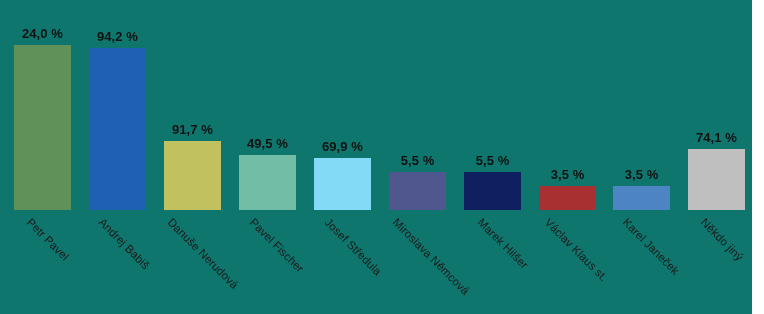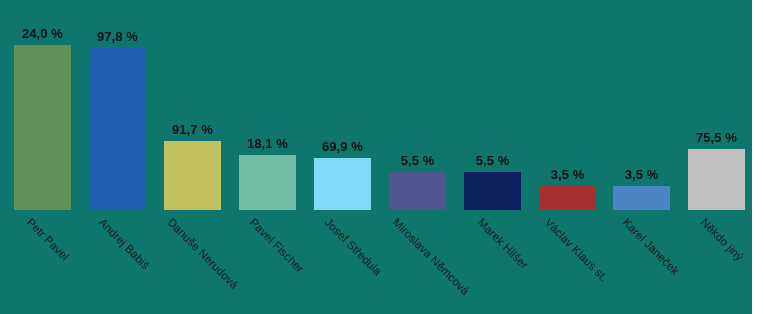--- a/index.html
+++ b/index.html
@@ -71,31 +71,31 @@
 <div id="chart-root">
 
   <div class="plot-area">
 
     <div class="bar-group" style="left:14px;">
       <div class="bar-label" style="bottom:169px;">24,0 %</div>
       <div class="bar" style="height:165px;background:#5f9158;"></div>
     </div>
 
     <div class="bar-group" style="left:89px;">
-      <div class="bar-label" style="bottom:166px;">97,8 %</div>
+      <div class="bar-label" style="bottom:166px;">94,2 %</div>
       <div class="bar" style="height:162px;background:#1f5fb4;"></div>
     </div>
 
     <div class="bar-group" style="left:164px;">
       <div class="bar-label" style="bottom:73px;">91,7 %</div>
       <div class="bar" style="height:69px;background:#c2c160;"></div>
     </div>
 
     <div class="bar-group" style="left:239px;">
-      <div class="bar-label" style="bottom:59px;">18,1 %</div>
+      <div class="bar-label" style="bottom:59px;">49,5 %</div>
       <div class="bar" style="height:55px;background:#71bda5;"></div>
     </div>
 
     <div class="bar-group" style="left:314px;">
       <div class="bar-label" style="bottom:56px;">69,9 %</div>
       <div class="bar" style="height:52px;background:#82daf7;"></div>
     </div>
 
     <div class="bar-group" style="left:389px;">
       <div class="bar-label" style="bottom:42px;">5,5 %</div>
@@ -111,21 +111,21 @@
       <div class="bar-label" style="bottom:28px;">3,5 %</div>
       <div class="bar" style="height:24px;background:#a93030;"></div>
     </div>
 
     <div class="bar-group" style="left:613px;">
       <div class="bar-label" style="bottom:28px;">3,5 %</div>
       <div class="bar" style="height:24px;background:#4d85c4;"></div>
     </div>
 
     <div class="bar-group" style="left:688px;">
-      <div class="bar-label" style="bottom:65px;">75,5 %</div>
+      <div class="bar-label" style="bottom:65px;">74,1 %</div>
       <div class="bar" style="height:61px;background:#bfbfbf;"></div>
     </div>
 
   </div>
 
   <div class="cat-labels">
     <div class="cat-label" style="left:33px;">Petr Pavel</div>
     <div class="cat-label" style="left:105px;">Andrej Babiš</div>
     <div class="cat-label" style="left:174px;">Danuše Nerudová</div>
     <div class="cat-label" style="left:256px;">Pavel Fischer</div>

